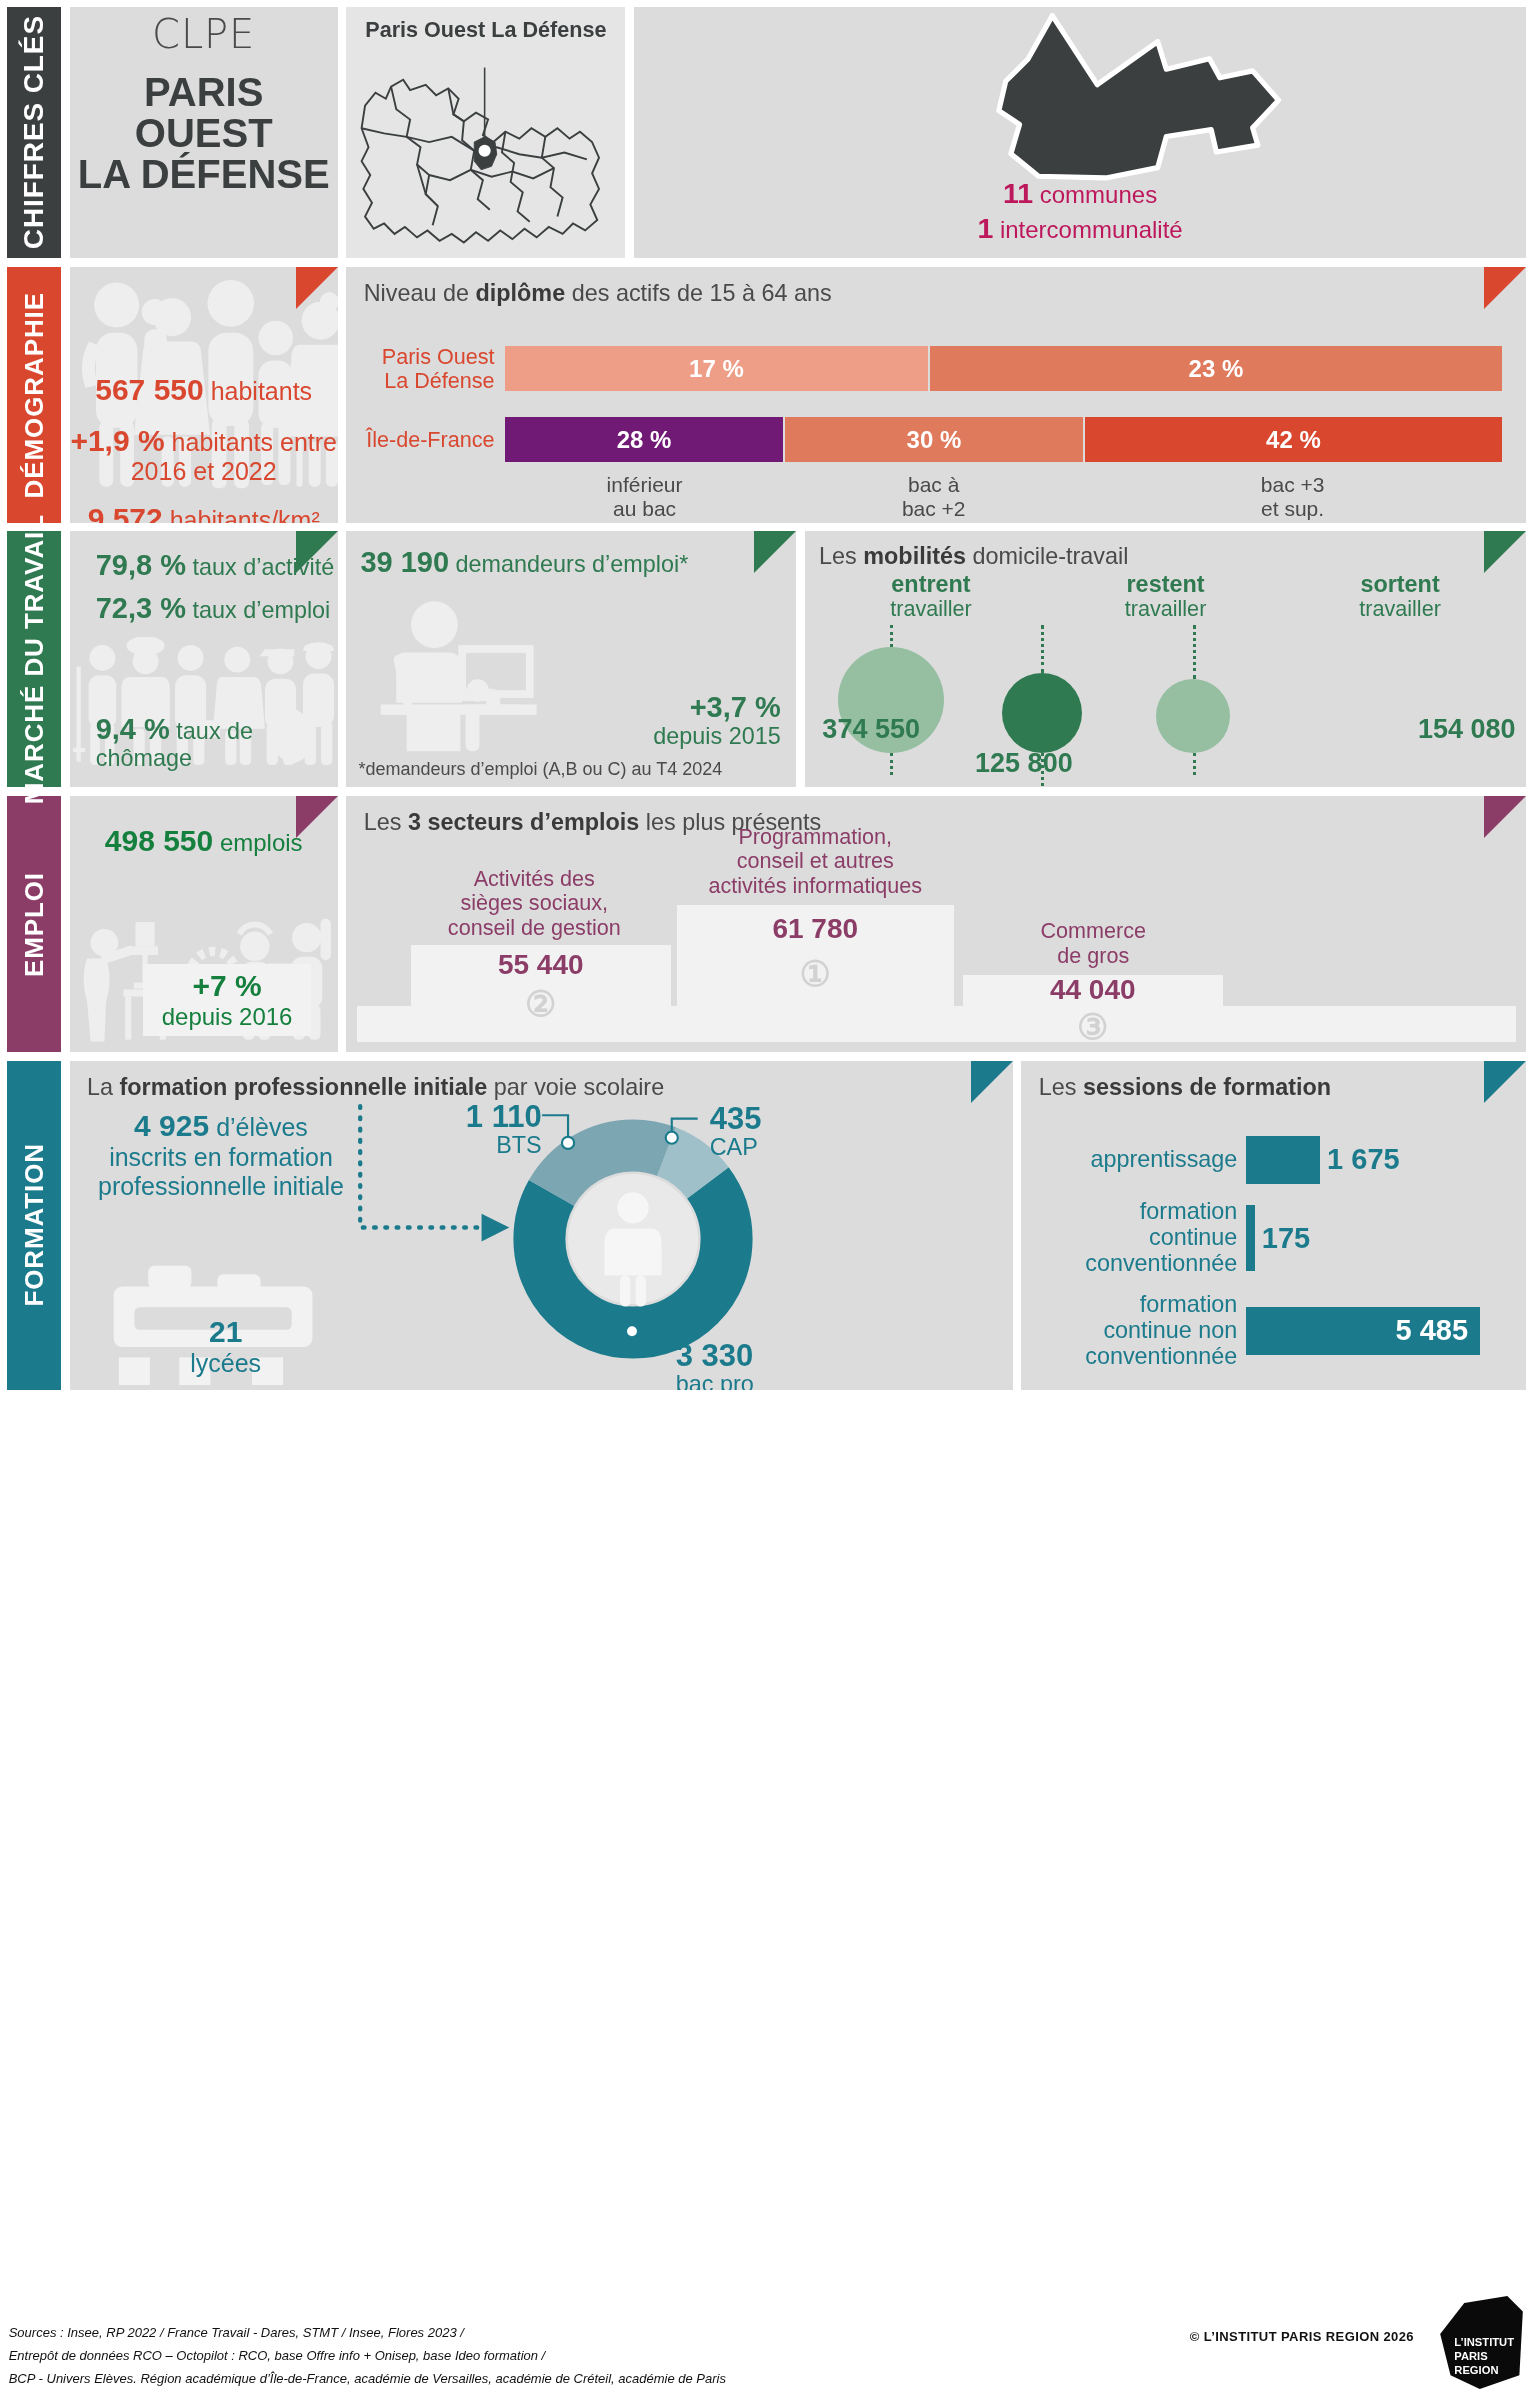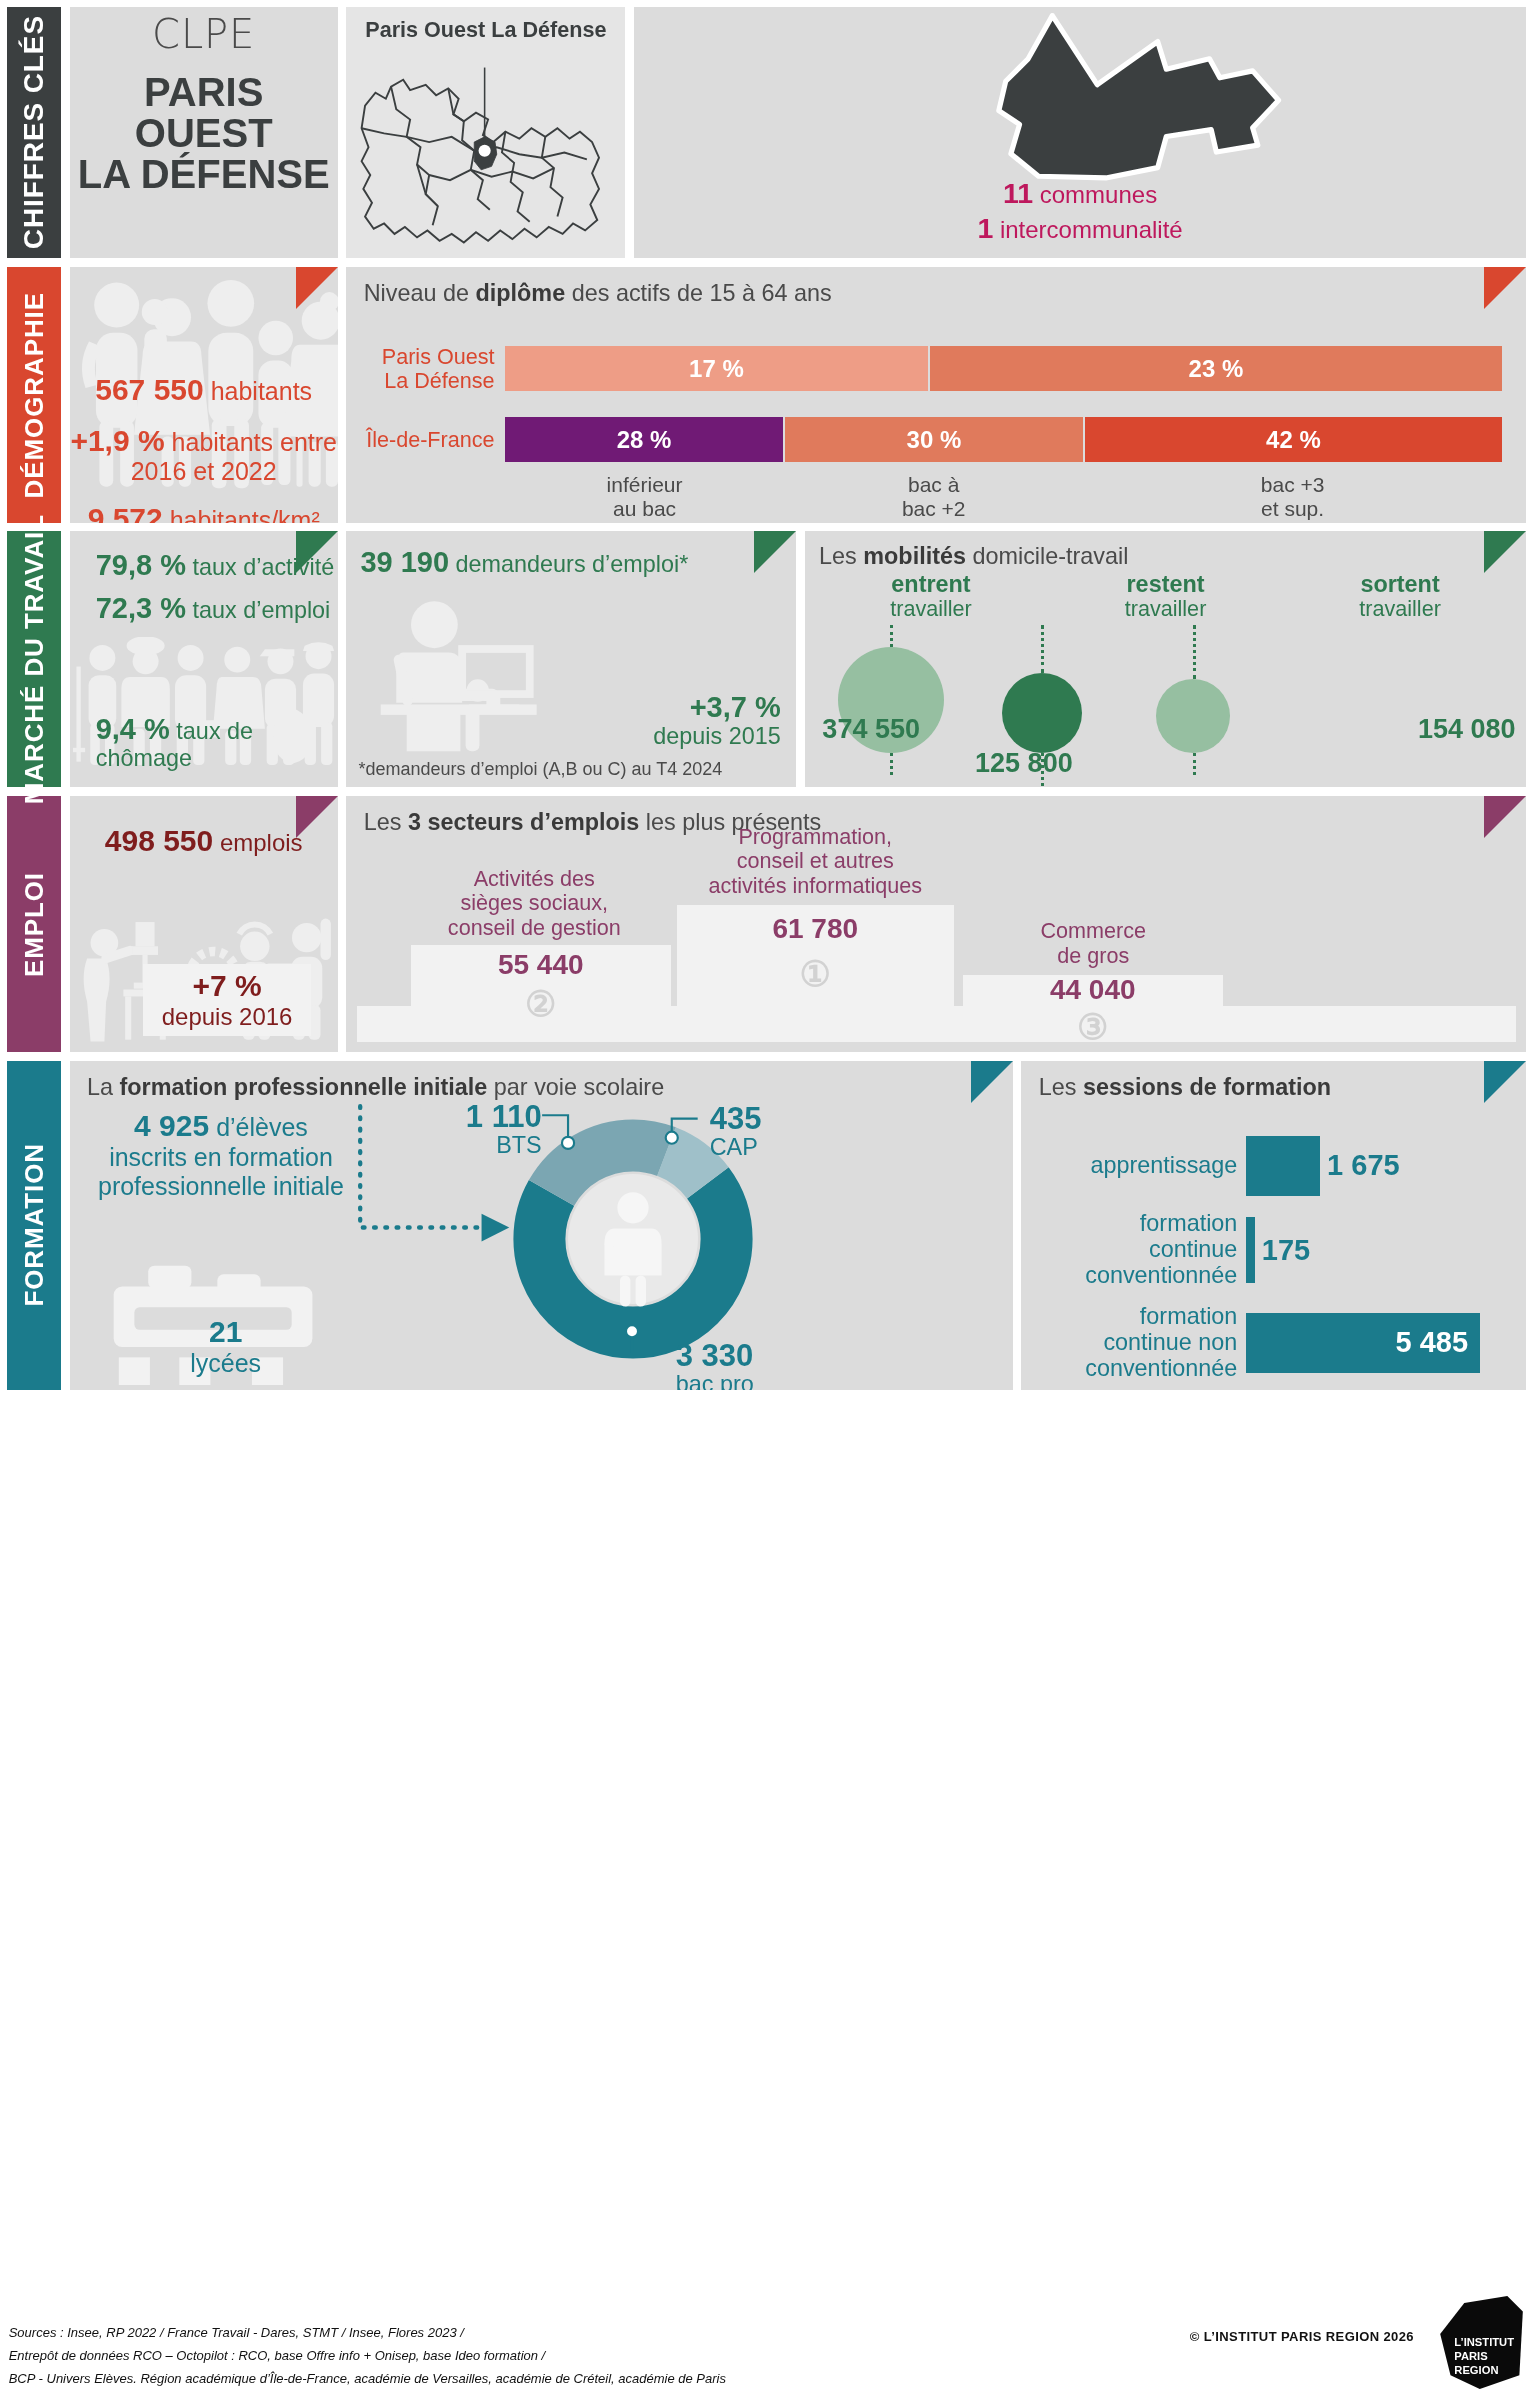--- a/index.html
+++ b/index.html
@@ -87,21 +87,21 @@
   .mob-head div b { font-size: 23.4px; }
   .circ { position: absolute; border-radius: 50%; }
   .dots { position: absolute; border-left: 3.5px dotted #2f7a50; }
   .mobval { position: absolute; color: #2f7a50; font-weight: bold; font-size: 27px; }
 
   
   .emploi { height: 256px; }
   .emploi .spine { background: #8b3d68; }
   .e-left { flex: 0 0 268px; position: relative; }
   .e-right { flex: 1; position: relative; }
-  .pstat { color: #7f1d1d; font-size: 24px; }
+  .pstat { color: #15803d; font-size: 24px; }
   .pstat b { font-size: 30px; }
   .podium { position: absolute; left: 10.4px; right: 10.4px; bottom: 10.4px; height: 147px; }
   .step { position: absolute; background: #f2f2f2; }
   .steplabel { position: absolute; text-align: center; color: #8b3d68;
                font-size: 21.6px; line-height: 1.12; }
   .stepval { position: absolute; color: #8b3d68; font-weight: bold; font-size: 28px;
              text-align: center; }
   .rank { position: absolute; color: #d2d2d2; font-weight: bold; font-size: 35px;
           text-align: center; }
 
@@ -111,21 +111,21 @@
   .f-left { flex: 0 0 943px; position: relative; }
   .f-right { flex: 1; position: relative; }
   .tstat { color: #1b7b8c; font-size: 25px; line-height: 1.15; text-align: center; }
   .tstat b { font-size: 30px; }
   .donutlab { position: absolute; color: #1b7b8c; line-height: 1.05; }
   .donutlab .n { font-weight: bold; font-size: 31px; }
   .donutlab .t { font-size: 23.4px; }
   .sessrow { display: flex; align-items: center; margin-bottom: 15.6px; }
   .sesslabel { width: 216px; text-align: right; color: #1b7b8c;
                font-size: 23.4px; line-height: 1.1; padding-right: 8.7px; }
-  .sessbar { background: #1b7b8c; height: 60px; }
+  .sessbar { background: #1b7b8c; height: 48px; }
   .sessval { color: #1b7b8c; font-weight: bold; font-size: 29px; margin-left: 7px; }
 
   
   .footer { position: absolute; left: 7px; right: 7px; bottom: 3.5px; height: 104px; }
   .src { position: absolute; left: 1.7px; bottom: 7px; font-size: 13px; font-style: italic;
          color: #111; line-height: 1.75; }
   .copy { position: absolute; right: 112px; bottom: 54px; font-size: 13px; color: #111;
           font-weight: bold; letter-spacing: 0.4px; }
   .logo { position: absolute; right: 3.5px; bottom: 8.7px; width: 83px; height: 93px; }
   .logo-txt { position: absolute; right: 12px; bottom: 21px; color: #fff;

